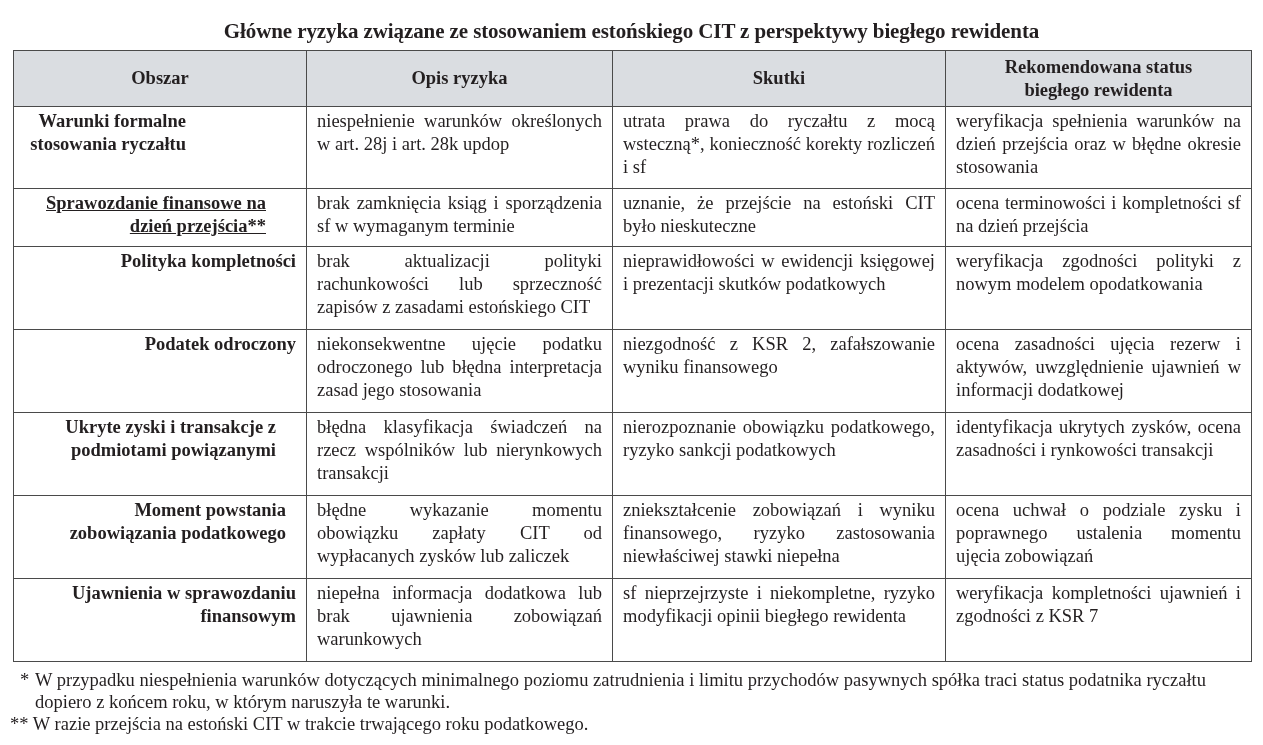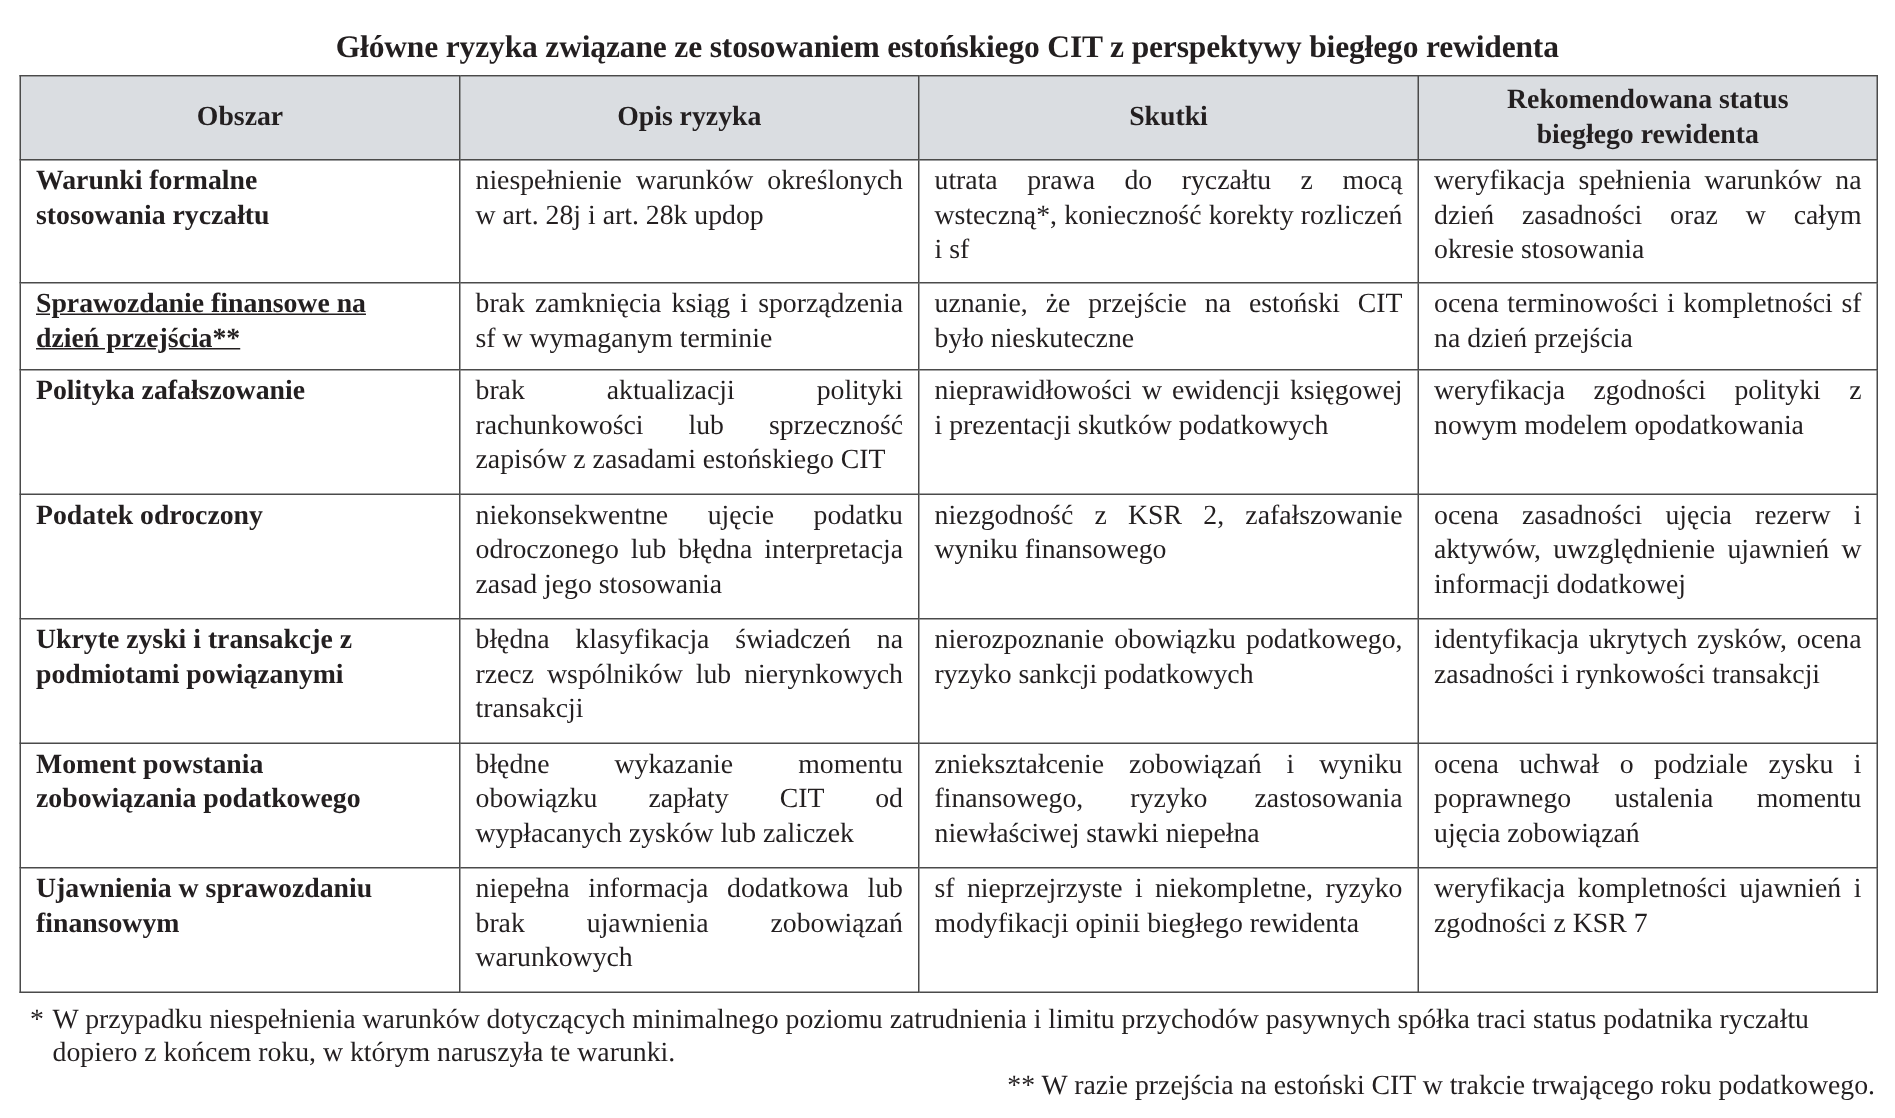--- a/index.html
+++ b/index.html
@@ -20,38 +20,38 @@
   }
   table.risk th, table.risk td {
     border: 1.5px solid #4a4a4a;
     vertical-align: top;
     padding: 3px 10px 2px 10px;
   }
   table.risk th {
     background: #dadde1; font-weight: bold; text-align: center;
     vertical-align: middle; height: 51px; padding: 2px 19px;
   }
-  td.area { font-weight: bold; text-align: left; }
+  td.area { font-weight: bold; text-align: right; }
   td.desc { text-align: justify; text-align-last: left; }
   tr.r1 td { height: 76px; }
   tr.r2 td { height: 52px; }
   tr.r3 td { height: 77px; }
   tr.r4 td { height: 77px; }
   tr.r5 td { height: 77px; }
   tr.r6 td { height: 77px; }
   tr.r7 td { height: 77px; }
   .notes {
     position: absolute; left: 20px; top: 669px; width: 1230px;
     font-size: 18.5px; line-height: 22px;
   }
   .note { position: relative; padding-left: 0; }
   .note .mark { display: inline; }
   .note.n1 { text-indent: 0; padding-left: 15px; }
   .note.n1 .mark { position: absolute; left: 0; }
-  .note.n2 { margin-left: -10px; text-align: right; }
+  .note.n2 { margin-left: -10px; }
 </style>
 </head>
 <body>
 
 <div class="title">Główne ryzyka związane ze stosowaniem estońskiego CIT z perspektywy biegłego rewidenta</div>
 
 <table class="risk">
   <colgroup>
     <col style="width:293px">
     <col style="width:306px">
@@ -64,30 +64,30 @@
       <th>Opis ryzyka</th>
       <th>Skutki</th>
       <th style="padding:0 40px;">Rekomendowana status biegłego rewidenta</th>
     </tr>
   </thead>
   <tbody>
     <tr class="r1">
       <td class="area" style="padding-right:120px;">Warunki formalne stosowania ryczałtu</td>
       <td class="desc">niespełnienie warunków określonych w art. 28j i art. 28k updop</td>
       <td class="desc">utrata prawa do ryczałtu z mocą wsteczną*, konieczność korekty rozliczeń i sf</td>
-      <td class="desc">weryfikacja spełnienia warunków na dzień zasadności oraz w całym okresie stosowania</td>
+      <td class="desc">weryfikacja spełnienia warunków na dzień przejścia oraz w błędne okresie stosowania</td>
     </tr>
     <tr class="r2">
       <td class="area" style="padding-right:40px;text-decoration:underline;">Sprawozdanie finansowe na dzień przejścia**</td>
       <td class="desc">brak zamknięcia ksiąg i sporządzenia sf w wymaganym terminie</td>
       <td class="desc">uznanie, że przejście na estoński CIT było nieskuteczne</td>
       <td class="desc">ocena terminowości i kompletności sf na dzień przejścia</td>
     </tr>
     <tr class="r3">
-      <td class="area">Polityka zafałszowanie</td>
+      <td class="area">Polityka kompletności</td>
       <td class="desc">brak aktualizacji polityki rachunkowości lub sprzeczność zapisów z zasadami estońskiego CIT</td>
       <td class="desc">nieprawidłowości w ewidencji księgowej i prezentacji skutków podatkowych</td>
       <td class="desc">weryfikacja zgodności polityki z nowym modelem opodatkowania</td>
     </tr>
     <tr class="r4">
       <td class="area">Podatek odroczony</td>
       <td class="desc">niekonsekwentne ujęcie podatku odroczonego lub błędna interpretacja zasad jego stosowania</td>
       <td class="desc">niezgodność z KSR 2, zafałszowanie wyniku finansowego</td>
       <td class="desc">ocena zasadności ujęcia rezerw i aktywów, uwzględnienie ujawnień w informacji dodatkowej</td>
     </tr>

